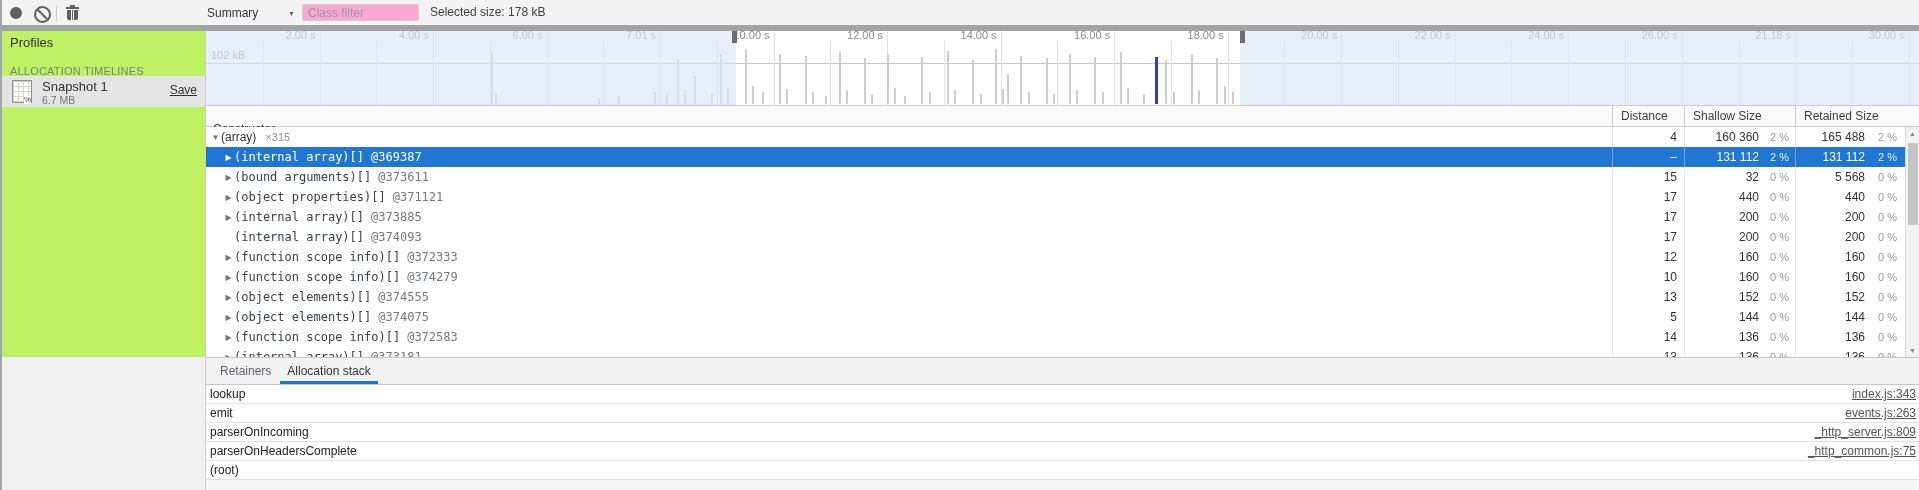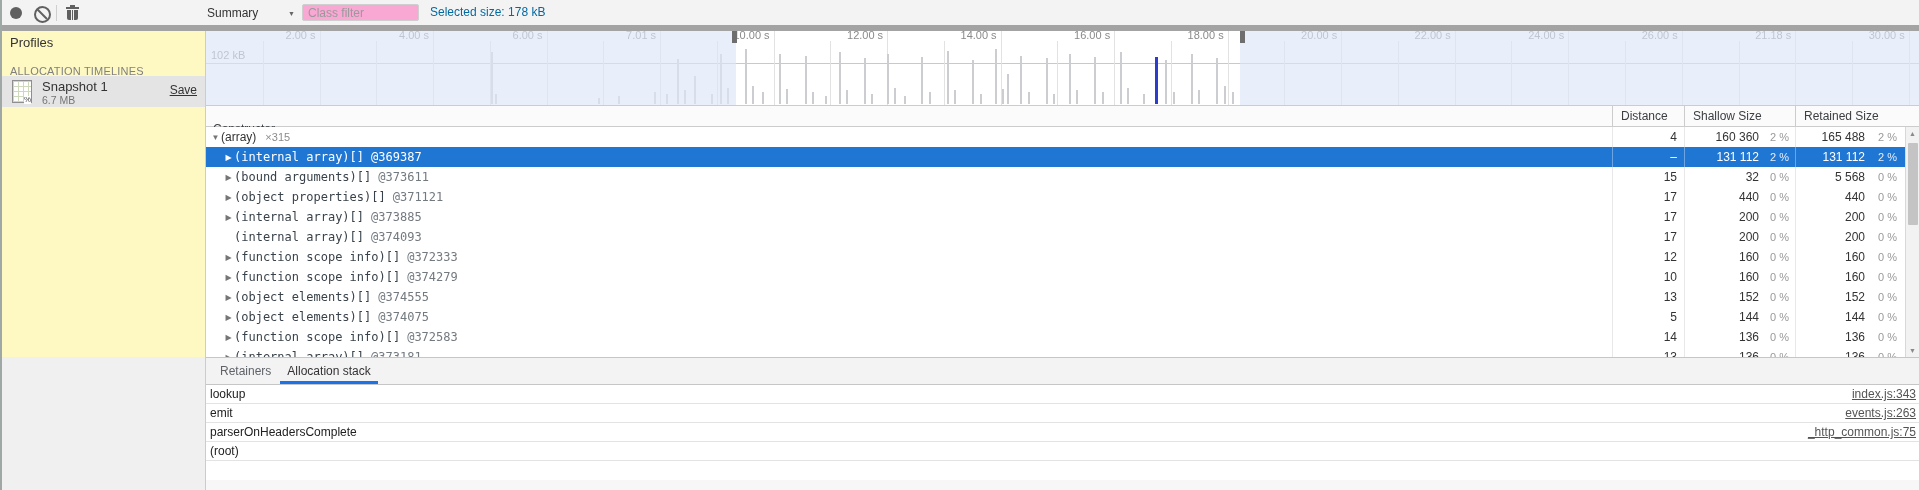--- a/index.html
+++ b/index.html
@@ -18,23 +18,23 @@
   .trash .lid{position:absolute;left:0;top:2px;width:13px;height:2px;background:#606060;}
   .trash .grip{position:absolute;left:4px;top:0;width:5px;height:2px;background:#606060;}
   .trash .can{position:absolute;left:1px;top:5px;width:11px;height:10px;background:#606060;border-radius:0 0 2px 2px;
       background-image:linear-gradient(90deg,#606060 2px,transparent 2px,transparent 4px,#f3f3f3 4px,#f3f3f3 5px,transparent 5px),
                        linear-gradient(90deg,transparent 6px,#f3f3f3 6px,#f3f3f3 7px,transparent 7px);}
   .summary-sel{left:207px;top:4px;width:88px;height:18px;display:flex;align-items:center;justify-content:space-between;cursor:default;}
   .summary-sel .arr{font-size:7px;color:#666;}
   .class-filter{left:302px;top:4px;width:117px;height:17px;border:1px solid #cfcfcf;border-radius:2px;background:#f9a8d4;
       font-family:"Liberation Sans",sans-serif;font-size:12px;color:#333;padding:0 5px;outline:none;box-sizing:border-box;}
   .class-filter::placeholder{color:#9a9a9a;}
-  .sel-size{left:430px;top:0;height:25px;line-height:25px;color:#0369a1;}
-  
-  .sidebar{left:0;top:26px;width:205px;height:331px;background:#fef9c3;border-right:1px solid #ccc;z-index:30;}
+  .sel-size{left:430px;top:0;height:25px;line-height:25px;color:#404040;}
+  
+  .sidebar{left:0;top:26px;width:205px;height:331px;background:#bef264;border-right:1px solid #ccc;z-index:30;}
   .profiles-lbl{left:10px;top:9px;font-size:13px;color:#333;}
   .section-lbl{left:10px;top:39px;font-size:11px;color:#808080;letter-spacing:.2px;}
   .snap-item{left:0;top:50px;width:205px;height:31px;background:#e4e4e4;}
   .snap-icon{position:absolute;left:12px;top:4px;width:20px;height:23px;background:#fff;border:1px solid #8f8f8f;box-sizing:border-box;
       background-image:linear-gradient(#cdd8bd 1px,transparent 1px),linear-gradient(90deg,#cdd8bd 1px,transparent 1px);
       background-size:5px 5px;}
   .snap-icon .pct{position:absolute;right:0px;bottom:-2px;font-size:8px;color:#4a4a4a;background:#fff;line-height:8px;}
   .snap-name{position:absolute;left:42px;top:3px;font-size:13px;color:#333;}
   .snap-size{position:absolute;left:42px;top:18px;font-size:10.5px;color:#757575;}
   .snap-save{position:absolute;right:8px;top:7px;font-size:12px;color:#333;text-decoration:underline;cursor:pointer;}
@@ -454,20 +454,24 @@
   <div class="abs stack">
       <div class="srow">
         <div class="fn">lookup</div>
         <span class="src">index.js:343</span>
       </div>
       <div class="srow">
         <div class="fn">emit</div>
         <span class="src">events.js:263</span>
       </div>
       <div class="srow">
+        <div class="fn">parserOnIncoming</div>
+        <span class="src">_http_server.js:809</span>
+      </div>
+      <div class="srow">
         <div class="fn">parserOnHeadersComplete</div>
         <span class="src">_http_common.js:75</span>
       </div>
       <div class="srow">
         <div class="fn">(root)</div>
       </div>
     </div>
   <div class="abs stack-rest"></div>
 </div>
 

